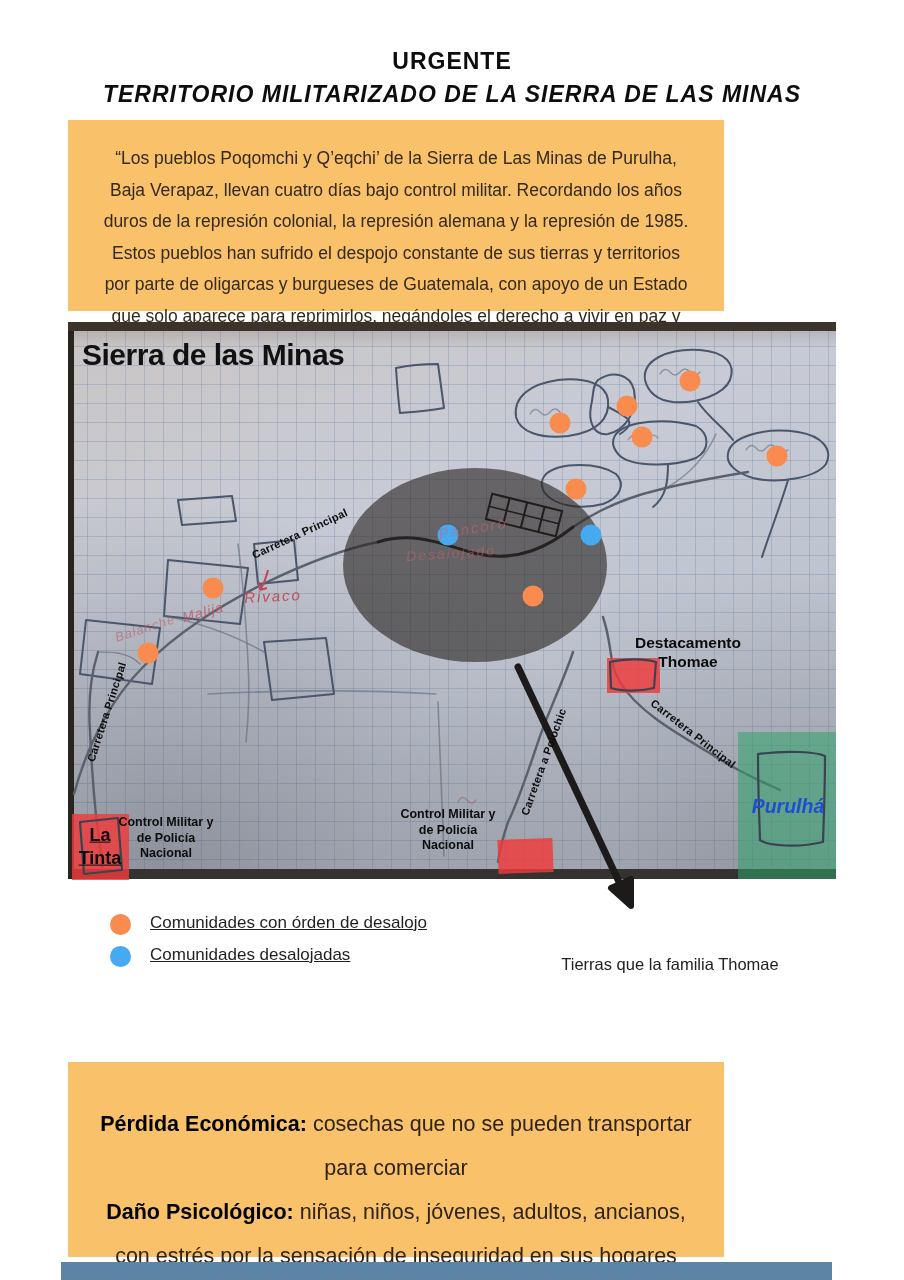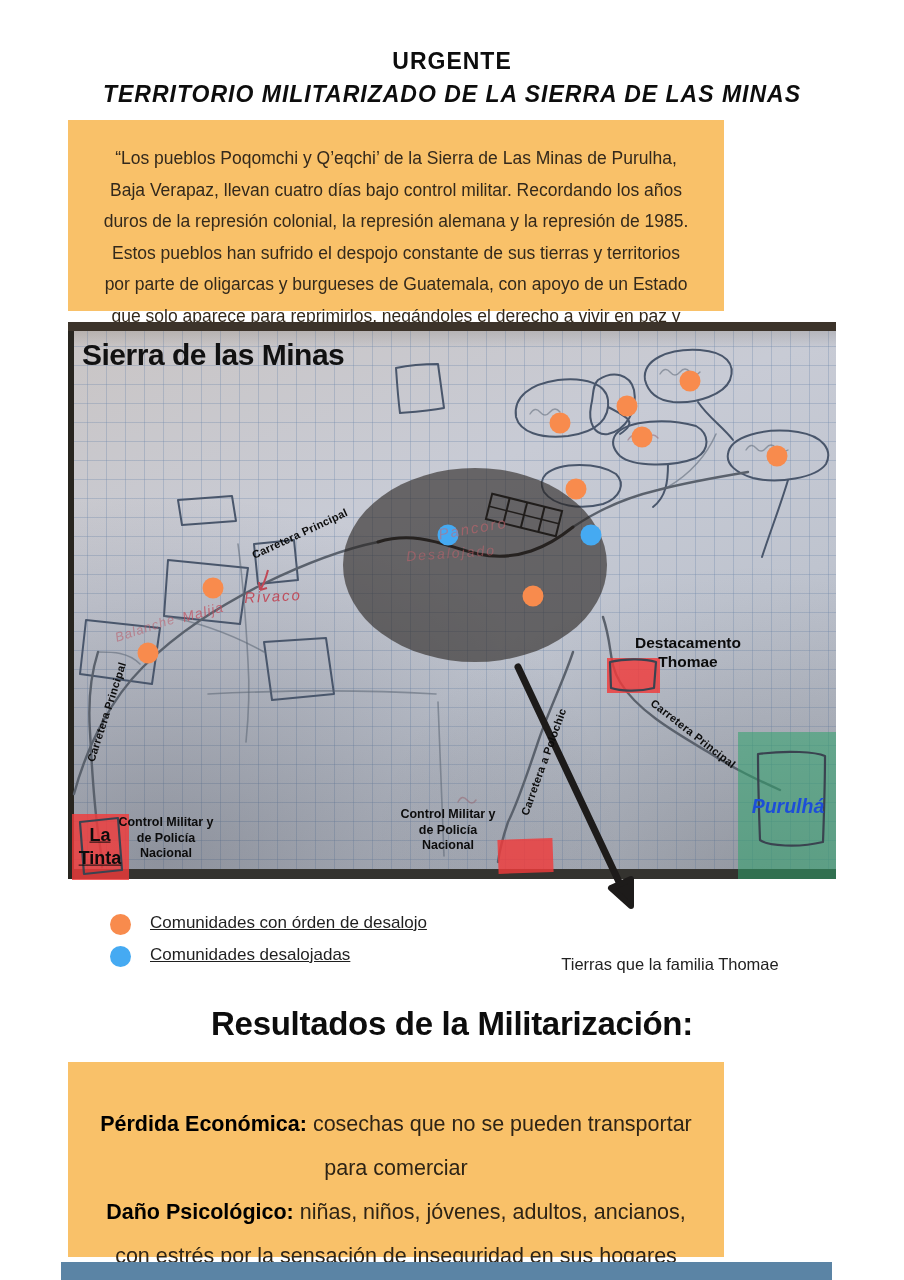--- a/index.html
+++ b/index.html
@@ -214,20 +214,19 @@
   </div>
   <div class="legend-row" style="top:945px;">
     <div class="legend-dot" style="background: rgb(69, 170, 242);"></div>
     <div class="legend-text">Comunidades desalojadas</div>
   </div>
 
   <div class="caption">
     <span style="display:block">Tierras que la familia Thomae</span>
   </div>
 
-  <div class="results-title">Resultados de la Militarización:</div>
   <div class="panel results-box">
     <div><b>Pérdida Económica:</b><span> cosechas que no se pueden transportar para comerciar</span></div>
     <div><b>Daño Psicológico:</b><span> niñas, niños, jóvenes, adultos, ancianos, con estrés por la sensación de inseguridad en sus hogares</span></div>
   </div>
 
   <div class="footer-bar"></div>
 </div>
 
 </body></html>

